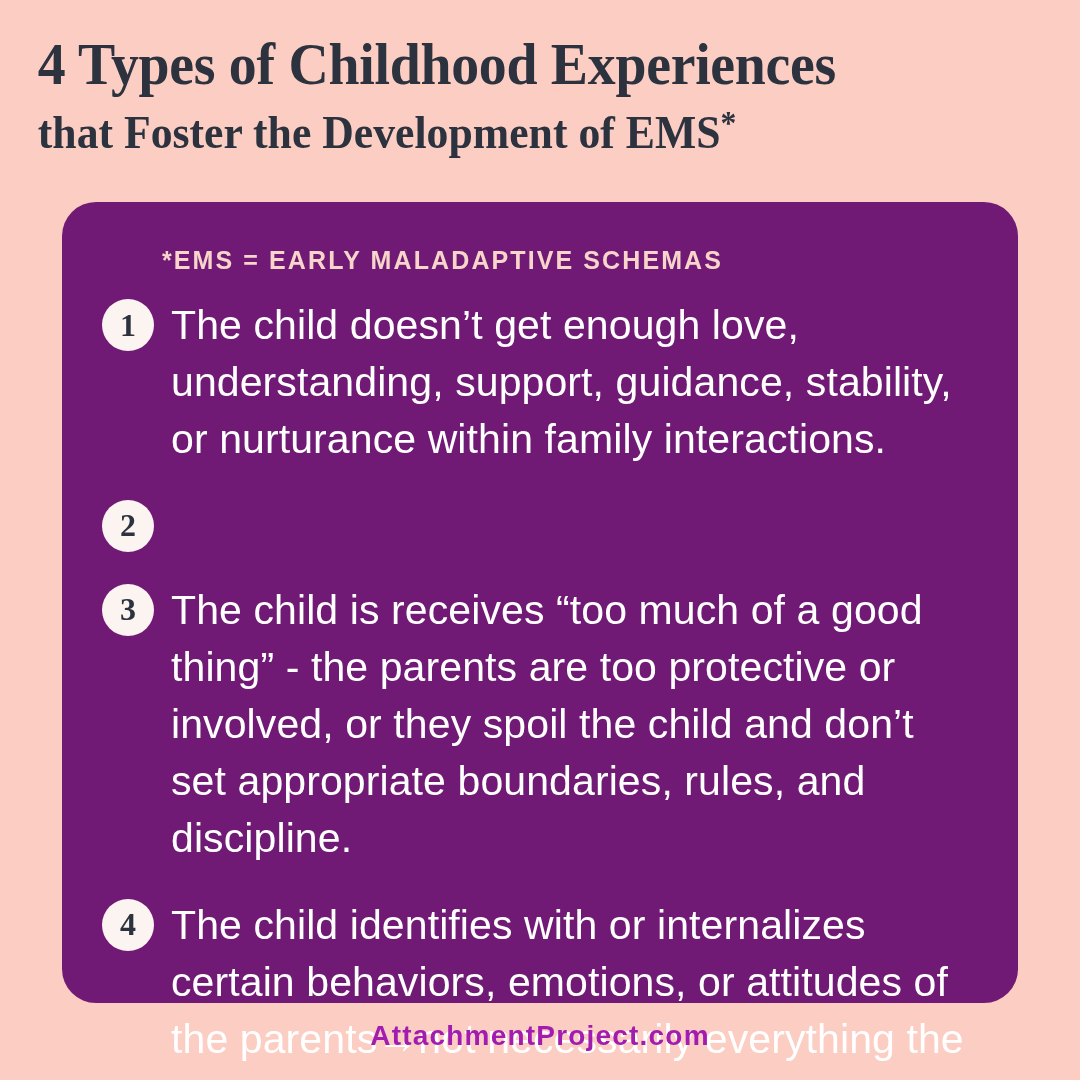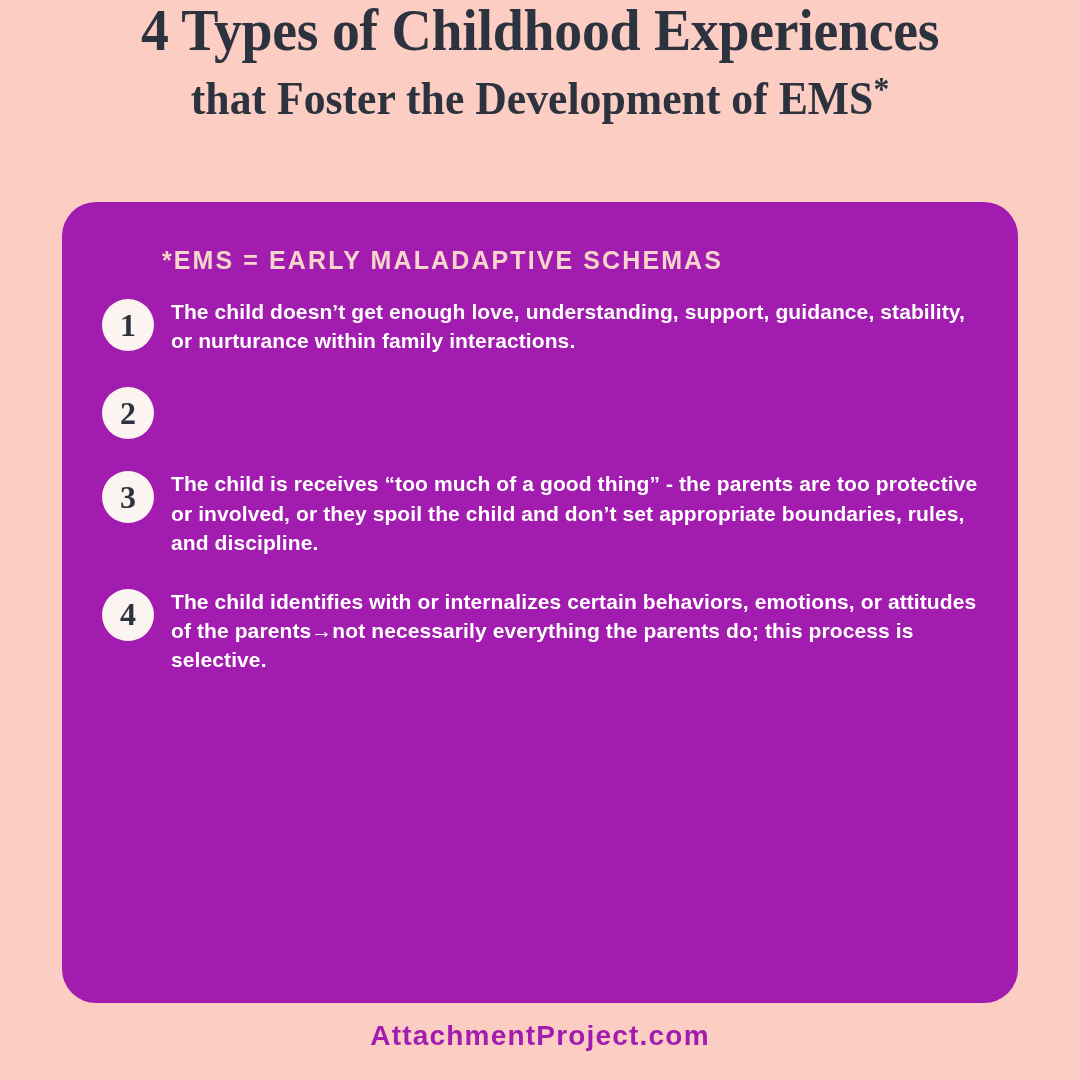--- a/index.html
+++ b/index.html
@@ -19,21 +19,21 @@
     width: 1080px;
     height: 1080px;
     position: relative;
     box-sizing: border-box;
     display: flex;
     flex-direction: column;
   }
 
   
   .header {
-    text-align: center;
+    padding-top: 34px;
   }
   .title-line-1 {
     font-family: "Liberation Serif", "DejaVu Serif", serif;
     font-weight: bold;
     font-size: 60px;
     line-height: 1.02;
     color: #2C333F;
     letter-spacing: -0.3px;
     transform: scaleX(0.93);
     transform-origin: center center;
@@ -55,21 +55,21 @@
     vertical-align: 14px;
   }
 
   
   .card {
     position: absolute;
     left: 62px;
     top: 202px;
     width: 956px;
     height: 801px;
-    background: #a21caf;
+    background: #701a75;
     border-radius: 34px;
     box-sizing: border-box;
     padding: 30px 40px 0 40px;
   }
 
   .card-note {
     color: #F8D5CB;
     font-size: 25px;
     font-weight: bold;
     letter-spacing: 2.1px;
@@ -101,22 +101,22 @@
     font-size: 32px;
     display: flex;
     align-items: center;
     justify-content: center;
     margin-right: 17px;
     margin-top: 2px;
   }
 
   .item-text {
     color: #FFFFFF;
-    font-size: 21px;
-    font-weight: bold;
+    font-size: 41px;
+    font-weight: normal;
     line-height: 1.39;
     letter-spacing: 0.1px;
     max-width: 830px;
   }
 
   
   .footer {
     position: absolute;
     left: 0;
     right: 0;

